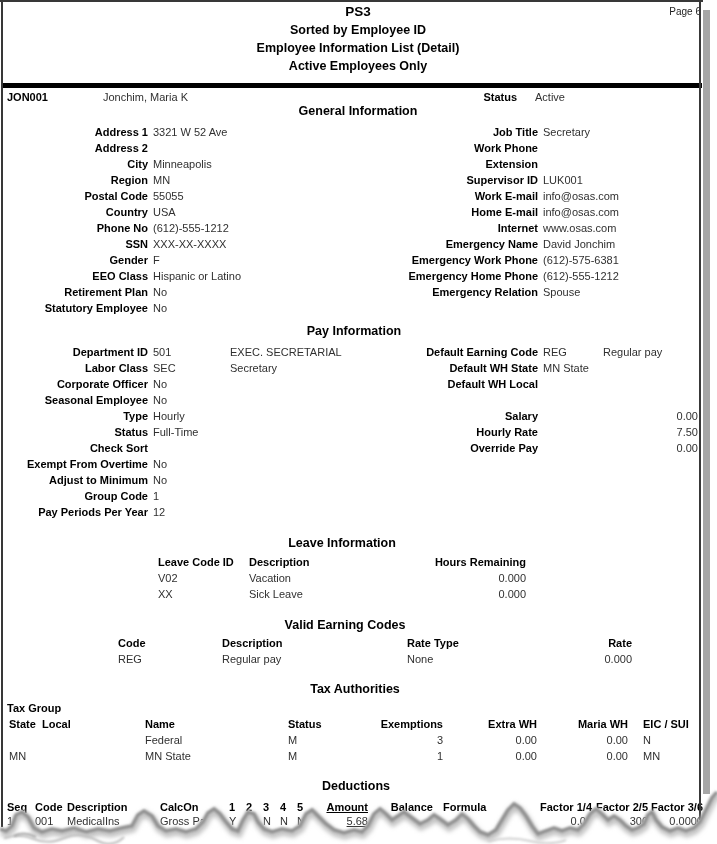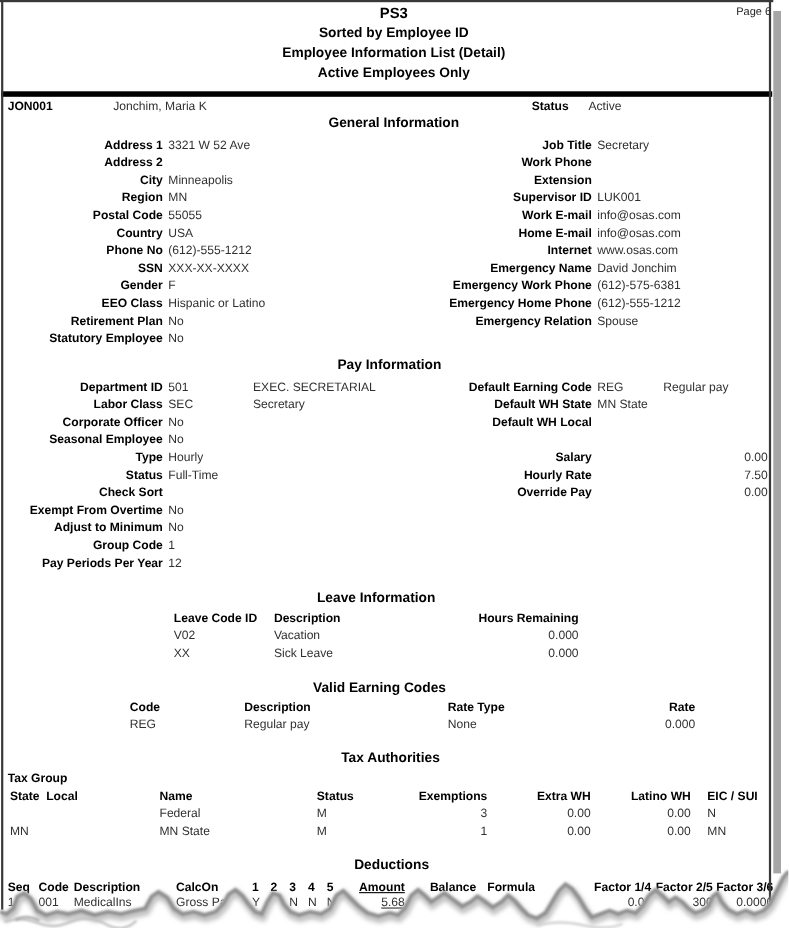--- a/index.html
+++ b/index.html
@@ -228,21 +228,21 @@
   <div class="row" style="top:700px">
     <span class="lbl" style="position:absolute;left:7px">Tax Group</span>
   </div>
   <div class="row" style="top:716px">
     <span class="lbl tx1">State</span>
     <span class="lbl tx2">Local</span>
     <span class="lbl tx3">Name</span>
     <span class="lbl tx4">Status</span>
     <span class="lbl tx5">Exemptions</span>
     <span class="lbl tx6">Extra WH</span>
-    <span class="lbl tx7">Latino WH</span>
+    <span class="lbl tx7">Maria WH</span>
     <span class="lbl tx8">EIC / SUI</span>
   </div>
   <div class="row" style="top:732px">
     <span class="tx1"></span>
     <span class="tx2"></span>
     <span class="tx3">Federal</span>
     <span class="tx4">M</span>
     <span class="tx5">3</span>
     <span class="tx6">0.00</span>
     <span class="tx7">0.00</span>

